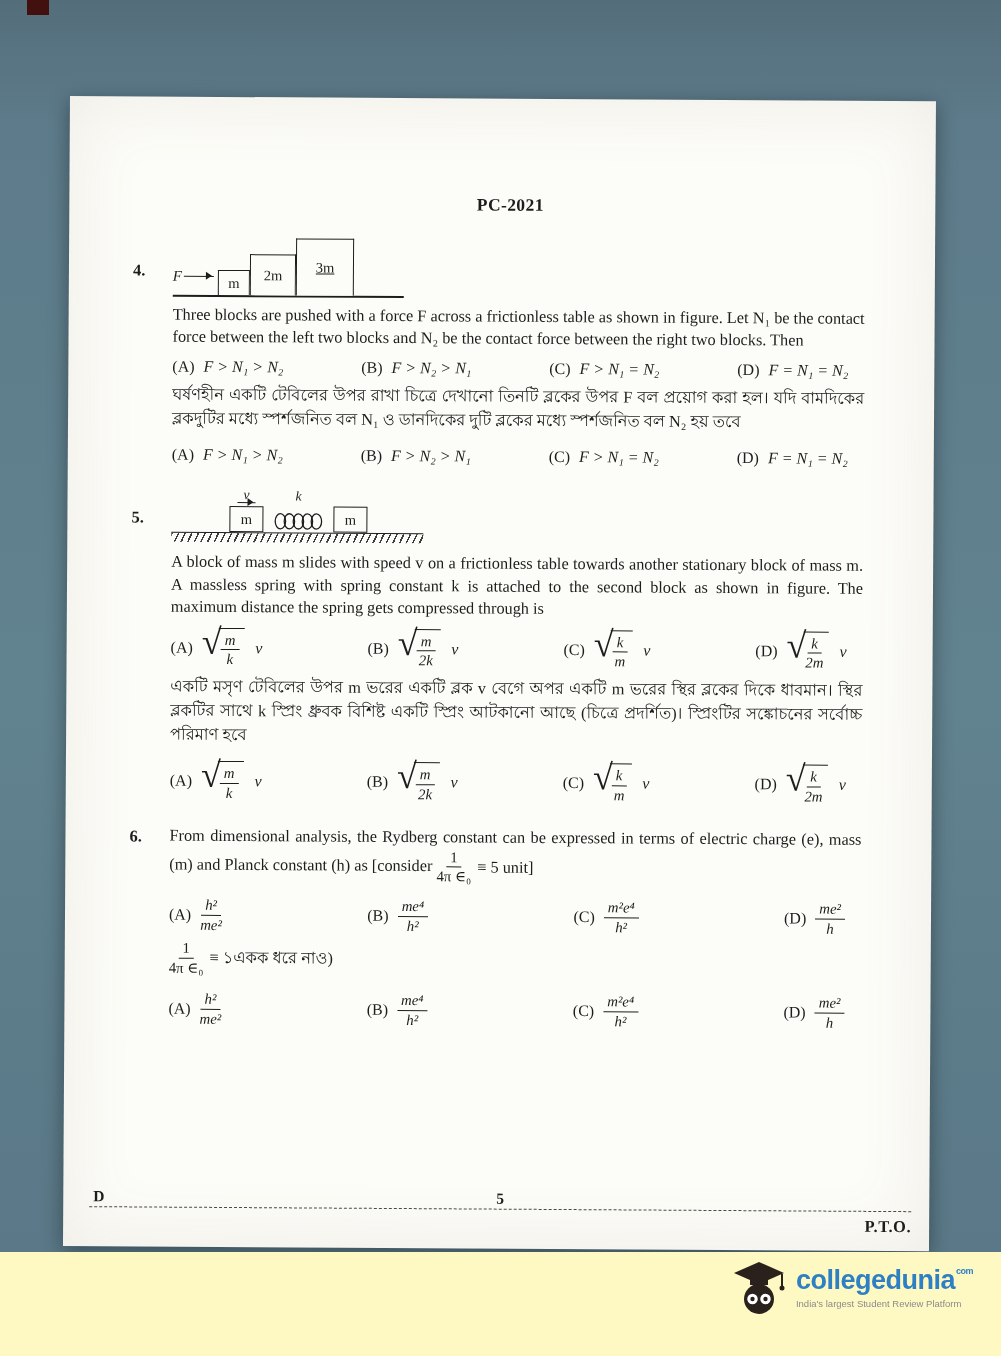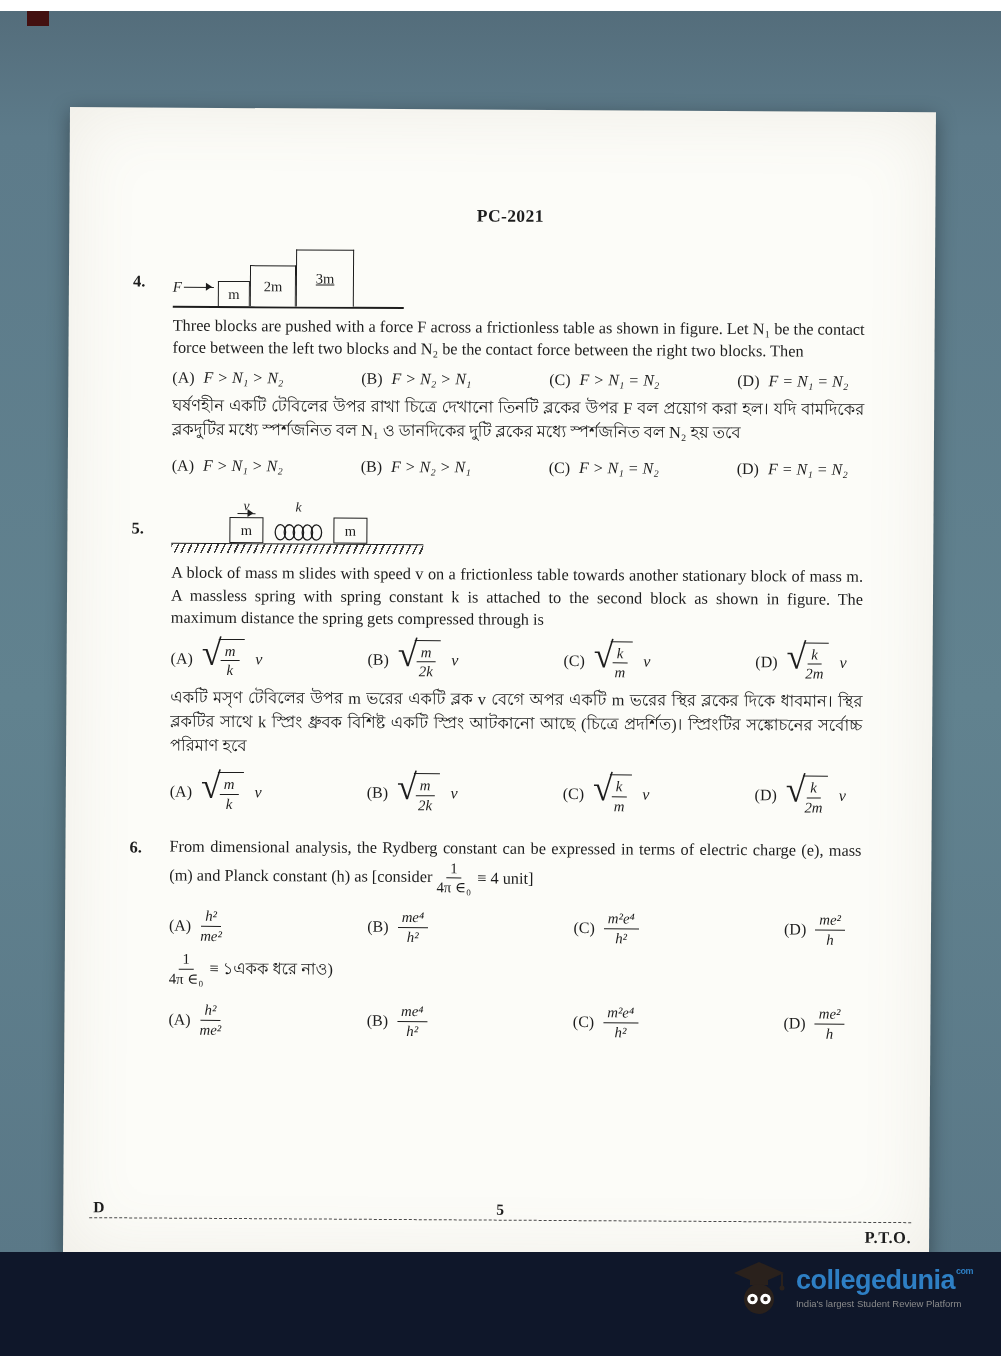--- a/index.html
+++ b/index.html
@@ -3,21 +3,21 @@
 <meta charset="utf-8">
 <style>
   html,body{margin:0;padding:0;}
   body{
     width:1001px;height:1356px;position:relative;overflow:hidden;
     background:#ffffff;
     font-family:"Liberation Serif","DejaVu Serif",serif;
     color:#1d1d1d;
   }
   .scan-bg{
-    position:absolute;left:0;top:11px;width:1001px;height:1252px;
+    position:absolute;left:0;top:0;width:1001px;height:1252px;
     background:linear-gradient(180deg,#546d7b 0%,#5d7b8a 10%,#61828f 55%,#5a7887 100%);
   }
   .corner-mark{position:absolute;left:27px;top:0;width:22px;height:15px;background:#431010;}
   .paper{
     position:absolute;left:70px;top:96px;width:866px;height:1150px;
     background:#fcfcf8;
     transform:rotate(0.35deg);transform-origin:top left;
     box-shadow:0 5px 20px rgba(0,0,0,0.38), inset 0 0 70px rgba(140,125,95,0.12);
   }
   .content{padding:96px 48px 0 64px;}
@@ -79,21 +79,21 @@
   .ifrac-wrap{display:inline-flex;align-items:center;gap:6px;vertical-align:middle;}
 
   
   .pfooter{position:absolute;left:26px;right:18px;bottom:14px;}
   .dash-row{position:relative;border-bottom:1.4px dashed #4a4a4a;height:22px;}
   .f-d{position:absolute;left:4px;bottom:1px;font-weight:bold;font-size:15.5px;}
   .f-5{position:absolute;left:50%;transform:translateX(-50%);bottom:1px;font-weight:bold;font-size:15.5px;}
   .f-pto{text-align:right;font-weight:bold;font-size:16.5px;letter-spacing:.5px;margin-top:5px;}
 
   
-  .bottom-strip{position:absolute;left:0;top:1252px;width:1001px;height:104px;background:#0f172a;}
+  .bottom-strip{position:absolute;left:0;top:1252px;width:1001px;height:104px;background:#fef9c3;}
   .cd-logo{position:absolute;right:28px;top:8px;display:flex;align-items:center;gap:8px;}
   .cd-text{display:flex;flex-direction:column;}
   .cd-brand{font-family:"Liberation Sans","DejaVu Sans",sans-serif;font-size:27px;
     color:#2e7fc4;font-weight:600;letter-spacing:-.5px;line-height:1;}
   .cd-suffix{font-size:9px;vertical-align:top;color:#2e7fc4;margin-left:1px;}
   .cd-tagline{font-family:"Liberation Sans","DejaVu Sans",sans-serif;font-size:9.5px;
     color:#8b8b8b;margin-top:4px;}
 </style>
 </head>
 <body>
@@ -293,21 +293,21 @@
       <section class="qsec">
         <div class="q-text-row">
           <span class="qnum">6.</span>
           <p class="ptext" style="margin:0;width:692px;">
             <span>From dimensional analysis, the Rydberg constant can be expressed in terms of electric charge (e), mass (m) and Planck constant (h) as [consider</span>
             <span class="ifrac-wrap">
               <span class="frac">
                   <span class="num">1</span>
                   <span class="den">4π ∈₀</span>
                 </span>
-              <span>≡ 4 unit]</span>
+              <span>≡ 5 unit]</span>
             </span>
           </p>
         </div>
 
         <div class="opts" style="margin-top:13px;">
           <span class="opt">
             <span>(A)</span>
             <span class="frac">
                 <span class="num">h²</span>
                 <span class="den">me²</span>

